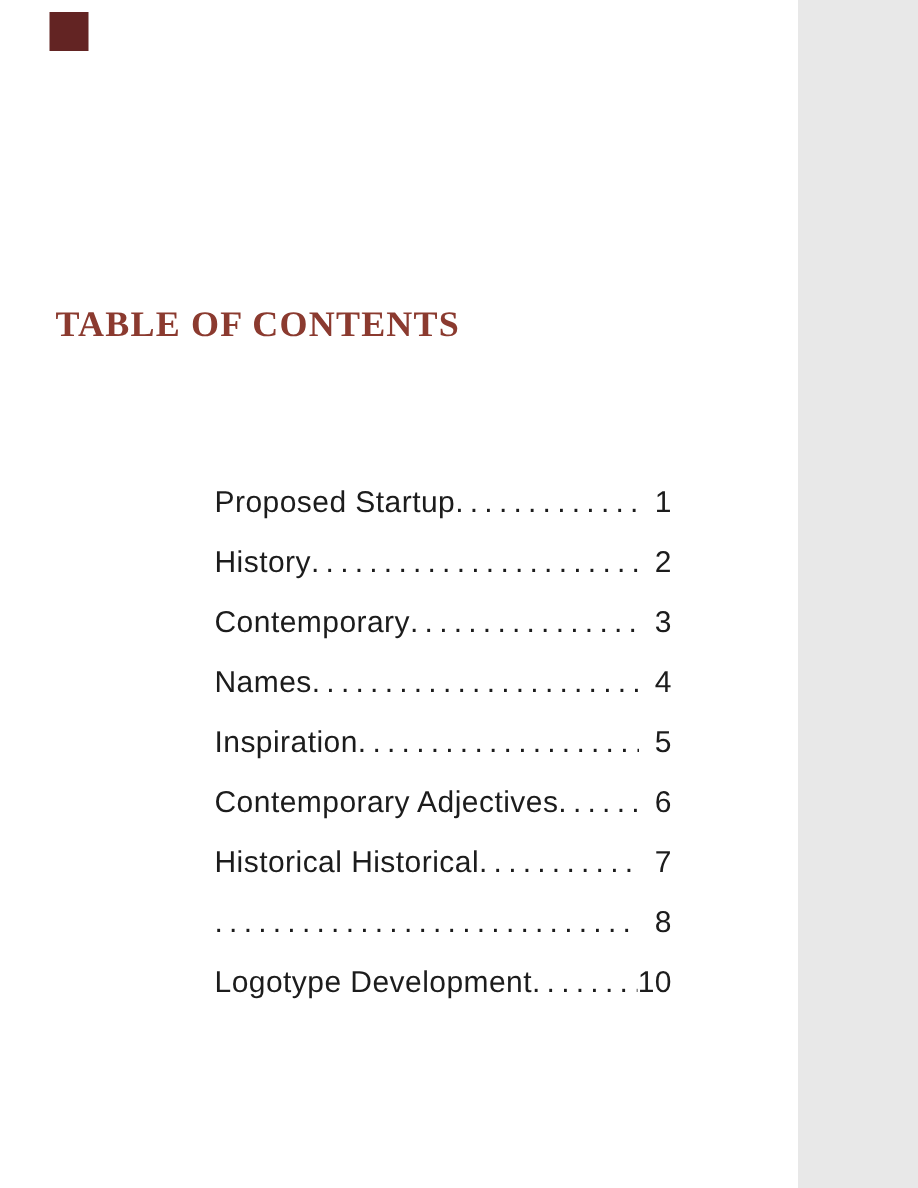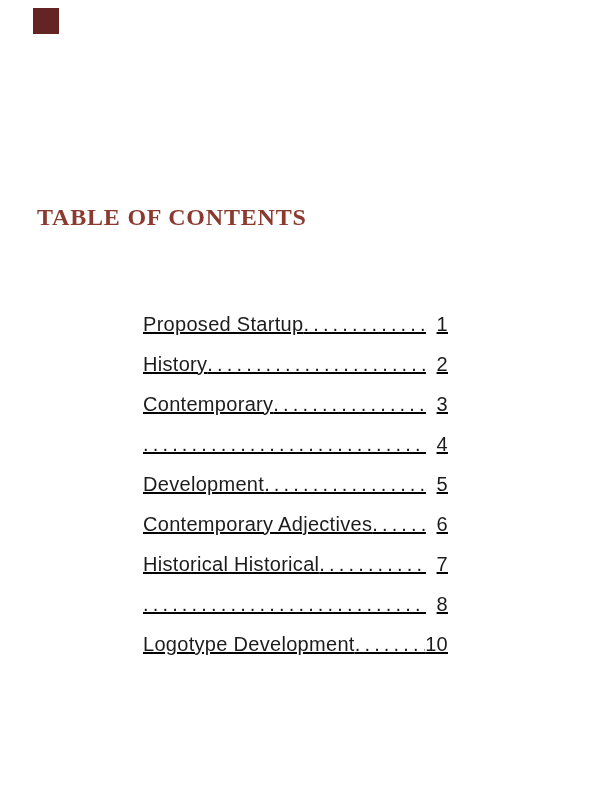--- a/index.html
+++ b/index.html
@@ -10,21 +10,21 @@
   }
   * { margin: 0; padding: 0; box-sizing: border-box; }
   html, body {
     width: 612px;
     height: 792px;
     background: #e8e8e8;
     font-family: "Liberation Sans", sans-serif;
   }
   .page {
     position: relative;
-    width: 612px;
+    width: 532px;
     height: 792px;
     background: var(--page-bg);
     overflow: hidden;
   }
   .corner-square {
     position: absolute;
     left: 33px;
     top: 8px;
     width: 26px;
     height: 26px;
@@ -38,23 +38,22 @@
     font-weight: bold;
     font-size: 24px;
     letter-spacing: 0.8px;
     color: var(--heading-color);
     white-space: nowrap;
     line-height: 1.2;
   }
   .toc {
     position: absolute;
     left: 143px;
-    top: 304px;
+    top: 315px;
     width: 305px;
-    text-decoration: underline;
   }
   .toc-row {
     display: flex;
     align-items: baseline;
     height: 40px;
     line-height: 40px;
     font-size: 20px;
     color: var(--text-color);
     letter-spacing: 0.3px;
   }
@@ -100,26 +99,27 @@
       <span class="toc-page">2</span>
     </div>
 
     <div class="toc-row">
       <span class="toc-title">Contemporary</span>
       <span class="toc-leader"> . . . . . . . . . . . . . . . . . . . . . . . . . . . . . . . . . . . . . . . . . . . . . . . . . .</span>
       <span class="toc-page">3</span>
     </div>
 
     <div class="toc-row">
+      <span class="toc-title">Names</span>
       <span class="toc-leader"> . . . . . . . . . . . . . . . . . . . . . . . . . . . . . . . . . . . . . . . . . . . . . . . . . .</span>
       <span class="toc-page">4</span>
     </div>
 
     <div class="toc-row">
-      <span class="toc-title">Development</span>
+      <span class="toc-title">Inspiration</span>
       <span class="toc-leader"> . . . . . . . . . . . . . . . . . . . . . . . . . . . . . . . . . . . . . . . . . . . . . . . . . .</span>
       <span class="toc-page">5</span>
     </div>
 
     <div class="toc-row">
       <span class="toc-title">Contemporary Adjectives</span>
       <span class="toc-leader"> . . . . . . . . . . . . . . . . . . . . . . . . . . . . . . . . . . . . . . . . . . . . . . . . . .</span>
       <span class="toc-page">6</span>
     </div>
 

